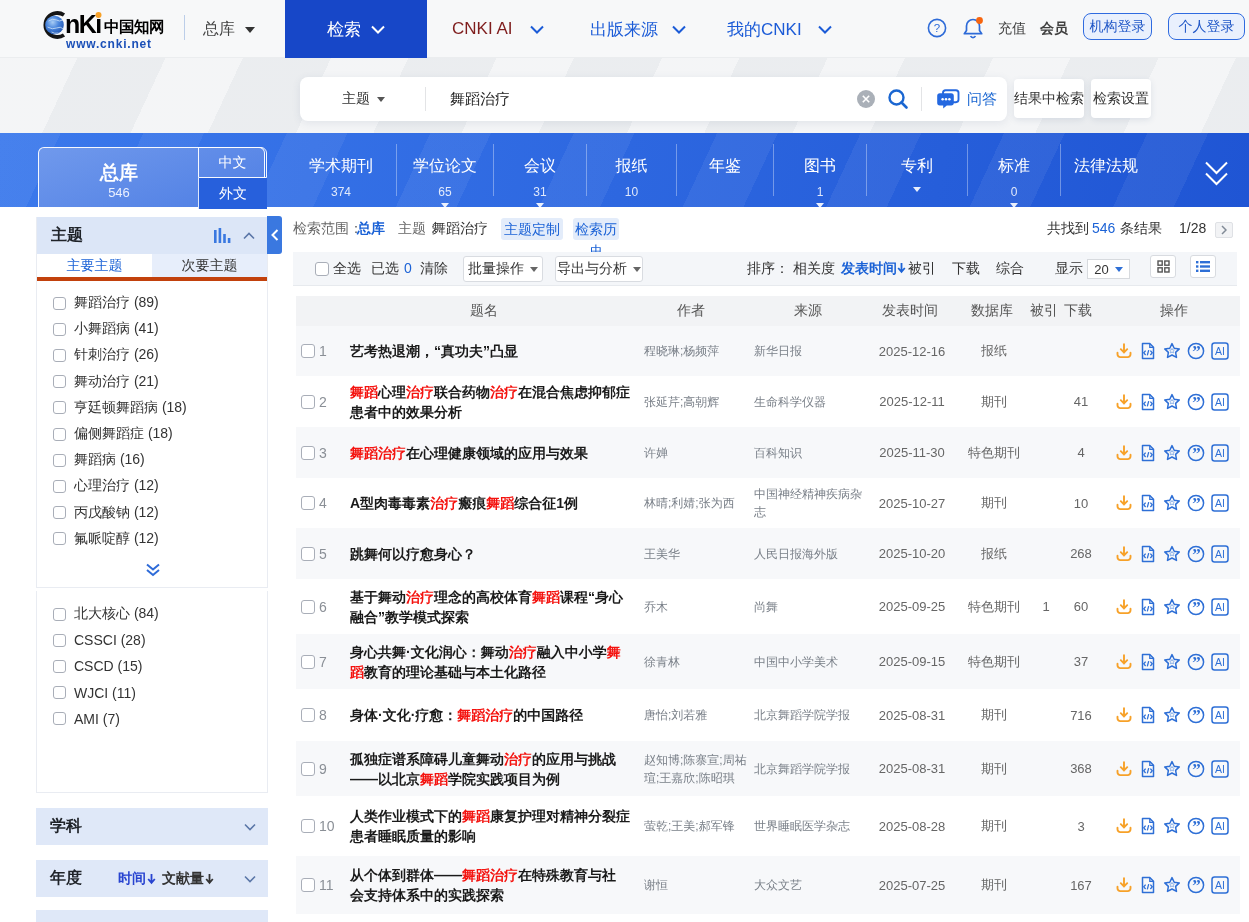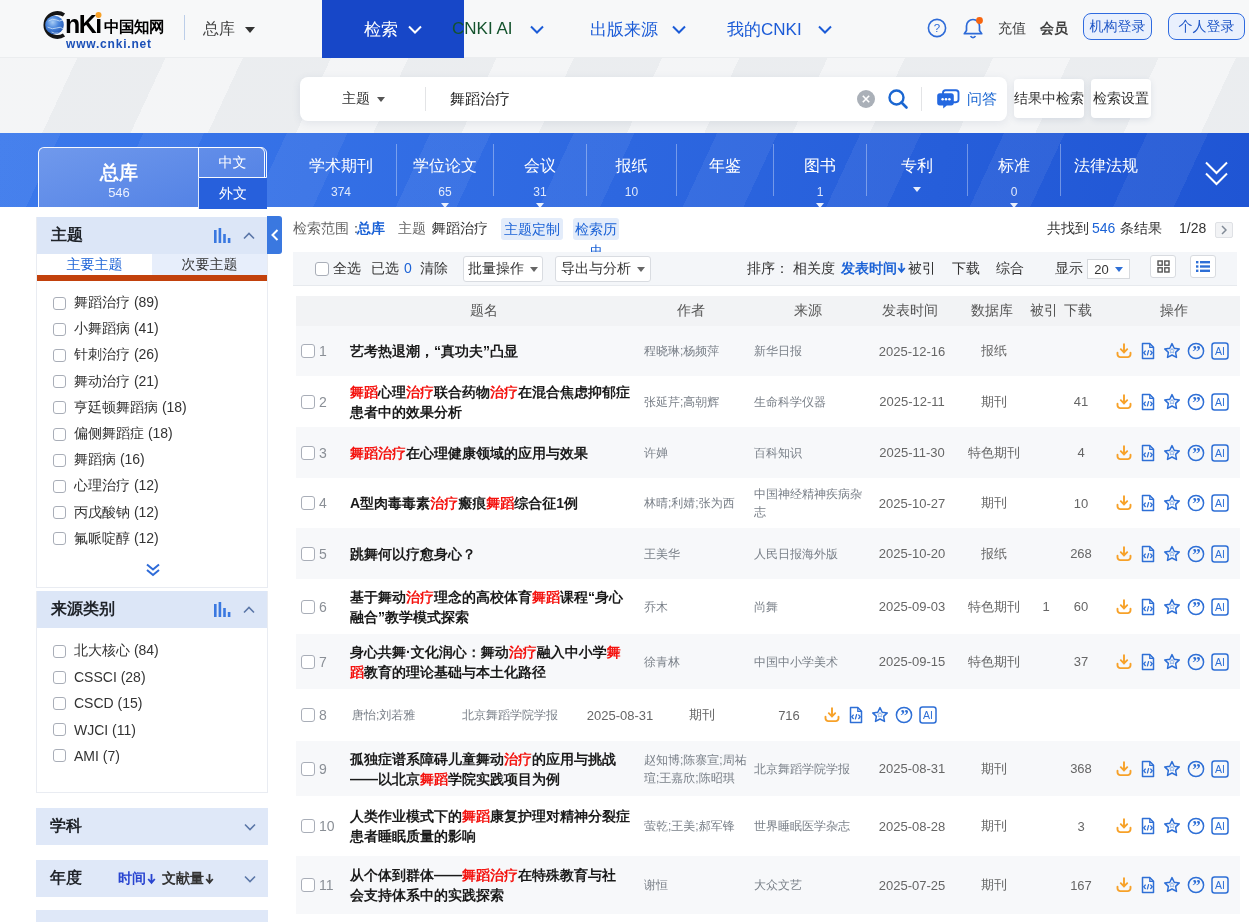--- a/index.html
+++ b/index.html
@@ -5,22 +5,22 @@
 <style>
 *{margin:0;padding:0;box-sizing:border-box;}
 html,body{width:1249px;height:922px;overflow:hidden;}
 body{font-family:"Liberation Sans",sans-serif;background:#fff;position:relative;color:#333;}
 .abs{position:absolute;}
 
 #topbar{position:absolute;left:0;top:0;width:1249px;height:58px;background:#f7f8f9;border-bottom:1px solid #ebedef;}
 #logo{position:absolute;left:38px;top:7px;width:130px;height:44px;}
 .mitem{position:absolute;top:0;height:58px;display:flex;align-items:center;font-size:17px;color:#222;}
 #m-zk{left:203px;font-size:16px;color:#454545;}
-#tab-js{position:absolute;left:285px;top:0;width:142px;height:58px;background:#1747c8;color:#fff;display:flex;align-items:center;justify-content:center;font-size:17px;margin-left:37px;}
-#m-ai{left:452px;color:#14532d;}
+#tab-js{position:absolute;left:285px;top:0;width:142px;height:58px;background:#1747c8;color:#fff;display:flex;align-items:center;justify-content:center;font-size:17px;}
+#m-ai{left:452px;color:#7f1d1d;}
 #m-cb{left:590px;color:#1b5bd7;}
 #m-my{left:727px;color:#1b5bd7;}
 .care{display:inline-block;margin-left:10px;}
 .hbtn{position:absolute;top:13px;height:27px;border:1.5px solid #2f6be0;border-radius:8px;background:#e9f0fd;color:#2057c7;font-size:14px;display:flex;align-items:center;justify-content:center;}
 #btn-org{left:1083px;width:69px;}
 #btn-per{left:1168px;width:77px;}
 .htxt{position:absolute;top:0;height:58px;display:flex;align-items:center;font-size:14px;color:#404040;}
 
 #searchband{position:absolute;left:0;top:58px;width:1249px;height:75px;
  background:repeating-linear-gradient(115deg,rgba(255,255,255,.35) 0 70px,rgba(213,217,223,.13) 70px 150px),#eef0f2;}
@@ -42,21 +42,21 @@
 .navitem{position:absolute;top:0;height:74px;color:#fff;text-align:center;}
 .navitem .nm{font-size:16px;margin-top:23px;}
 .navitem .ct{font-size:12px;color:rgba(255,255,255,.85);margin-top:9px;line-height:12px;}
 .navsep{position:absolute;top:11px;width:1px;height:52px;background:rgba(255,255,255,.35);}
 .ncaret{width:0;height:0;border:4px solid transparent;border-top:5px solid rgba(255,255,255,.9);display:inline-block;margin:3px auto 0;}
 
 .card{position:absolute;left:36px;width:232px;background:#fff;border:1px solid #e9ecf2;border-top:none;}
 .cardhd{height:37px;background:#dce6f7;display:flex;align-items:center;padding:0 12px;}
 .cardhd .tt{font-size:16px;font-weight:bold;color:#1f2329;margin-left:2px;}
 .cardhd .sp{flex:1;}
-.sidetabs{display:flex;height:27px;border-bottom:6px solid #c2410c;}
+.sidetabs{display:flex;height:27px;border-bottom:4px solid #c2410c;}
 .sidetabs div{flex:1;display:flex;align-items:center;justify-content:center;font-size:14px;}
 .stab-on{color:#1b62d6;background:#fff;}
 .stab-off{color:#333;background:#e7eefb;}
 ul.flist{list-style:none;}
 ul.flist li{height:26.2px;display:flex;align-items:center;padding-left:16px;font-size:14px;color:#333;}
 .ckb{display:inline-block;width:13px;height:13px;border:1px solid #a9aeb8;border-radius:3px;background:#fff;margin-right:8px;flex:none;}
 .bar{position:absolute;left:36px;width:232px;height:37px;background:#dfe8f8;display:flex;align-items:center;padding:0 12px;}
 .bar .tt{font-size:16px;font-weight:bold;color:#1f2329;margin-left:2px;}
 .bar .sp{flex:1;}
 #collapse-tab{position:absolute;left:267px;top:216px;width:15px;height:38px;background:#3a78e0;border-radius:0 3px 3px 0;display:flex;align-items:center;justify-content:center;}
@@ -240,35 +240,20 @@
       <path d="M2 1.5 L8 6.5 L14 1.5" fill="none" stroke="#2e6bd8" stroke-width="2"></path>
       <path d="M2 7 L8 12 L14 7" fill="none" stroke="#2e6bd8" stroke-width="2"></path>
     </svg>
 </div>
 <div id="collapse-tab">
     <svg width="8" height="12" viewBox="0 0 8 12">
       <path d="M6.5 1 L1.5 6 L6.5 11" fill="none" stroke="#fff" stroke-width="2"></path>
     </svg>
   </div>
 <div class="card" style="top:591px;height:202px;">
-  <div class="cardhd">
-      <span class="tt">来源类别</span>
-      <span class="sp"></span>
-    <svg width="17" height="15" viewBox="0 0 17 15">
-        <g fill="#3a78e0">
-          <rect x="0" y="2" width="2.6" height="13"></rect>
-          <rect x="4.6" y="0" width="2.6" height="15"></rect>
-          <rect x="9.2" y="6" width="2.6" height="9"></rect>
-          <rect x="13.8" y="10" width="2.6" height="5"></rect>
-        </g>
-      </svg>
-    <svg width="12" height="8" viewBox="0 0 12 8" style="margin-left:12px;">
-        <path d="M1 6.5 L6 1.5 L11 6.5" fill="none" stroke="#5b77a8" stroke-width="1.6"></path>
-      </svg>
-  </div>
   <ul class="flist" style="margin-top:10px;">
     <li><span class="ckb"></span>北大核心 (84)</li>
     <li><span class="ckb"></span>CSSCI (28)</li>
     <li><span class="ckb"></span>CSCD (15)</li>
     <li><span class="ckb"></span>WJCI (11)</li>
     <li><span class="ckb"></span>AMI (7)</li>
   </ul>
 </div>
 <div class="bar" style="top:808px;">
     <span class="tt">学科</span>
@@ -339,21 +324,21 @@
   </div>
   <div id="toolbar">
     <span class="c-cb" style="left:22px;top:10px;position:absolute;"></span>
     <span style="left:40px;">全选</span>
     <span style="left:78px;">已选</span>
     <span style="left:111px;color:#1b62d6;">0</span>
     <span style="left:127px;">清除</span>
     <div class="tbtn" style="left:170px;width:80px;">批量操作<svg width="8" height="5" style="flex:none;margin-left:6px;" viewBox="0 0 8 5">
           <path d="M0 0 h8 l-4 5 z" fill="#666"></path>
         </svg></div>
-    <div class="tbtn" style="left:262px;width:96px;">导出与分析<svg width="8" height="5" style="flex:none;margin-left:6px;" viewBox="0 0 8 5">
+    <div class="tbtn" style="left:262px;width:88px;">导出与分析<svg width="8" height="5" style="flex:none;margin-left:6px;" viewBox="0 0 8 5">
           <path d="M0 0 h8 l-4 5 z" fill="#666"></path>
         </svg></div>
     <span style="left:454px;">排序：</span>
     <span style="left:500px;">相关度</span>
     <span style="left:548px;color:#1b62d6;font-weight:bold;">发表时间</span>
       <svg style="position:absolute;left:604px;top:10px;" width="9" height="12" viewBox="0 0 9 12">
         <path d="M4.5 1 v8.5 M1.2 6 L4.5 9.8 L7.8 6" stroke="#1b62d6" stroke-width="1.8" fill="none"></path>
       </svg>
     <span style="left:615px;">被引</span>
     <span style="left:659px;">下载</span>
@@ -535,21 +520,21 @@
             <use href="#i-ai"></use>
           </svg>
         </div>
       </div>
       <div class="row" style="height:55px">
         <span class="c-cb"></span>
         <span class="c-num">6</span>
         <div class="c-title">基于舞动<span class="hl">治疗</span>理念的高校体育<span class="hl">舞蹈</span>课程“身心<br>融合”教学模式探索</div>
         <div class="c-au">乔木</div>
         <div class="c-src">尚舞</div>
-        <div class="c-date">2025-09-03</div>
+        <div class="c-date">2025-09-25</div>
         <div class="c-db">特色期刊</div>
         <div class="c-cit">1</div>
         <div class="c-dl">60</div>
         <div class="c-ops">
           <svg width="18" height="18" viewBox="0 0 18 18">
             <use href="#i-dl"></use>
           </svg>
           <svg width="18" height="18" viewBox="0 0 18 18">
             <use href="#i-html"></use>
           </svg>
@@ -588,20 +573,21 @@
             <use href="#i-quote"></use>
           </svg>
           <svg width="18" height="18" viewBox="0 0 18 18">
             <use href="#i-ai"></use>
           </svg>
         </div>
       </div>
       <div class="row" style="height:52px">
         <span class="c-cb"></span>
         <span class="c-num">8</span>
+        <div class="c-title">身体·文化·疗愈：<span class="hl">舞蹈治疗</span>的中国路径</div>
         <div class="c-au">唐怡;刘若雅</div>
         <div class="c-src">北京舞蹈学院学报</div>
         <div class="c-date">2025-08-31</div>
         <div class="c-db">期刊</div>
         <div class="c-cit"></div>
         <div class="c-dl">716</div>
         <div class="c-ops">
           <svg width="18" height="18" viewBox="0 0 18 18">
             <use href="#i-dl"></use>
           </svg>

